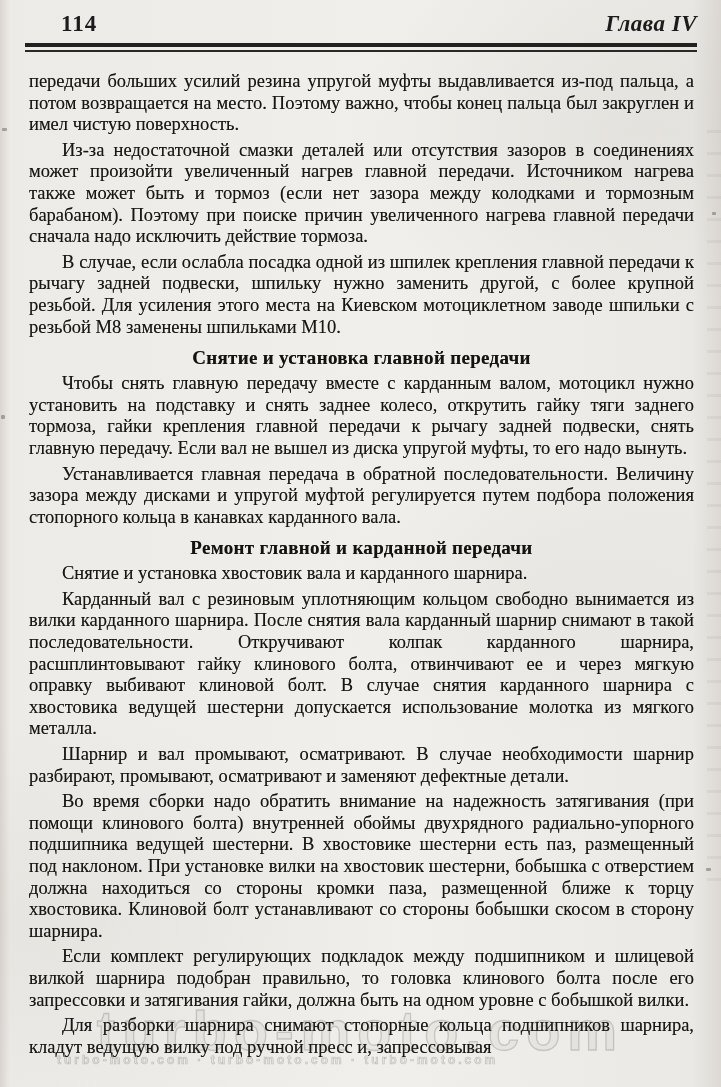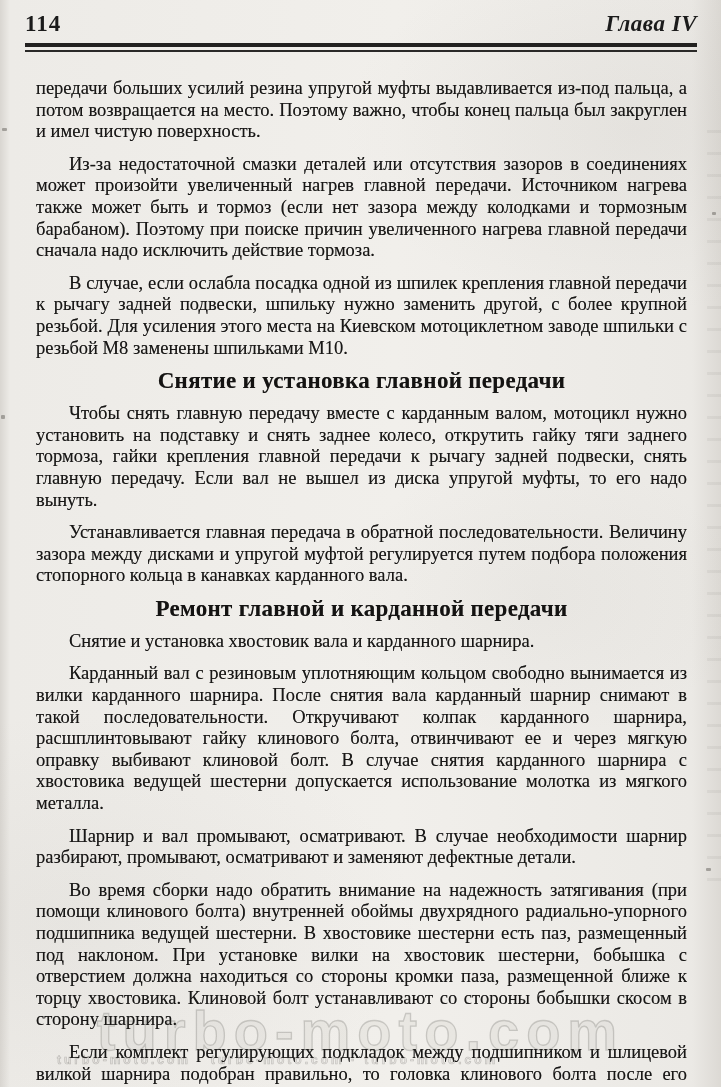--- a/index.html
+++ b/index.html
@@ -13,38 +13,38 @@
       linear-gradient(90deg,#d9d6d1 0px,#edebe7 10px,#f1efeb 55%,#ebe9e5 96%,#dcd9d4 100%);
   }
   .speckle{position:absolute;background:#6f6c66;opacity:.55;border-radius:1px;}
   .ghost-strip{
     position:absolute;top:130px;right:0;width:14px;height:760px;opacity:.35;
     background:repeating-linear-gradient(180deg, rgba(110,108,102,.25) 0 3px, rgba(0,0,0,0) 3px 22px);
   }
   .header{
     display:flex;justify-content:space-between;align-items:baseline;
     padding:11px 24px 0 25px;
-    font-weight:bold;font-size:23px;color:#1b1b1b;
+    font-weight:bold;font-size:23px;color:#1b1b1b;margin-left:36px;
   }
   .page-num{font-style:normal;letter-spacing:1px;}
   .chapter{font-style:italic;letter-spacing:.5px;}
   .rule{
     margin:6px 24px 0 25px;height:3px;
     border-top:4px solid #222120;border-bottom:2px solid #2a2928;
   }
   main{
     padding:15px 23px 0 25px;
     font-size:18.5px;line-height:21.6px;color:#181716;
     text-align:justify;
     text-shadow:0 0 .4px rgba(20,20,20,.5);
   }
-  main p{margin:11px;}
+  main p{margin:4px;}
   main p.indent{text-indent:33px;}
   main h2.heading{
-    font-size:23px;line-height:22px;margin:9px 0 3px;
+    font-size:19px;line-height:22px;margin:9px 0 3px;
     text-align:center;font-weight:bold;color:#141312;letter-spacing:.3px;
   }
   .watermark-big{
     position:absolute;left:0;right:0;top:998px;height:68px;
     font-family:"Liberation Sans","DejaVu Sans",sans-serif;
     font-size:56px;font-weight:bold;letter-spacing:7px;text-align:center;
     color:rgba(60,58,54,0.045);
     -webkit-text-stroke:1.3px rgba(70,68,64,0.22);
     white-space:nowrap;pointer-events:none;
   }

